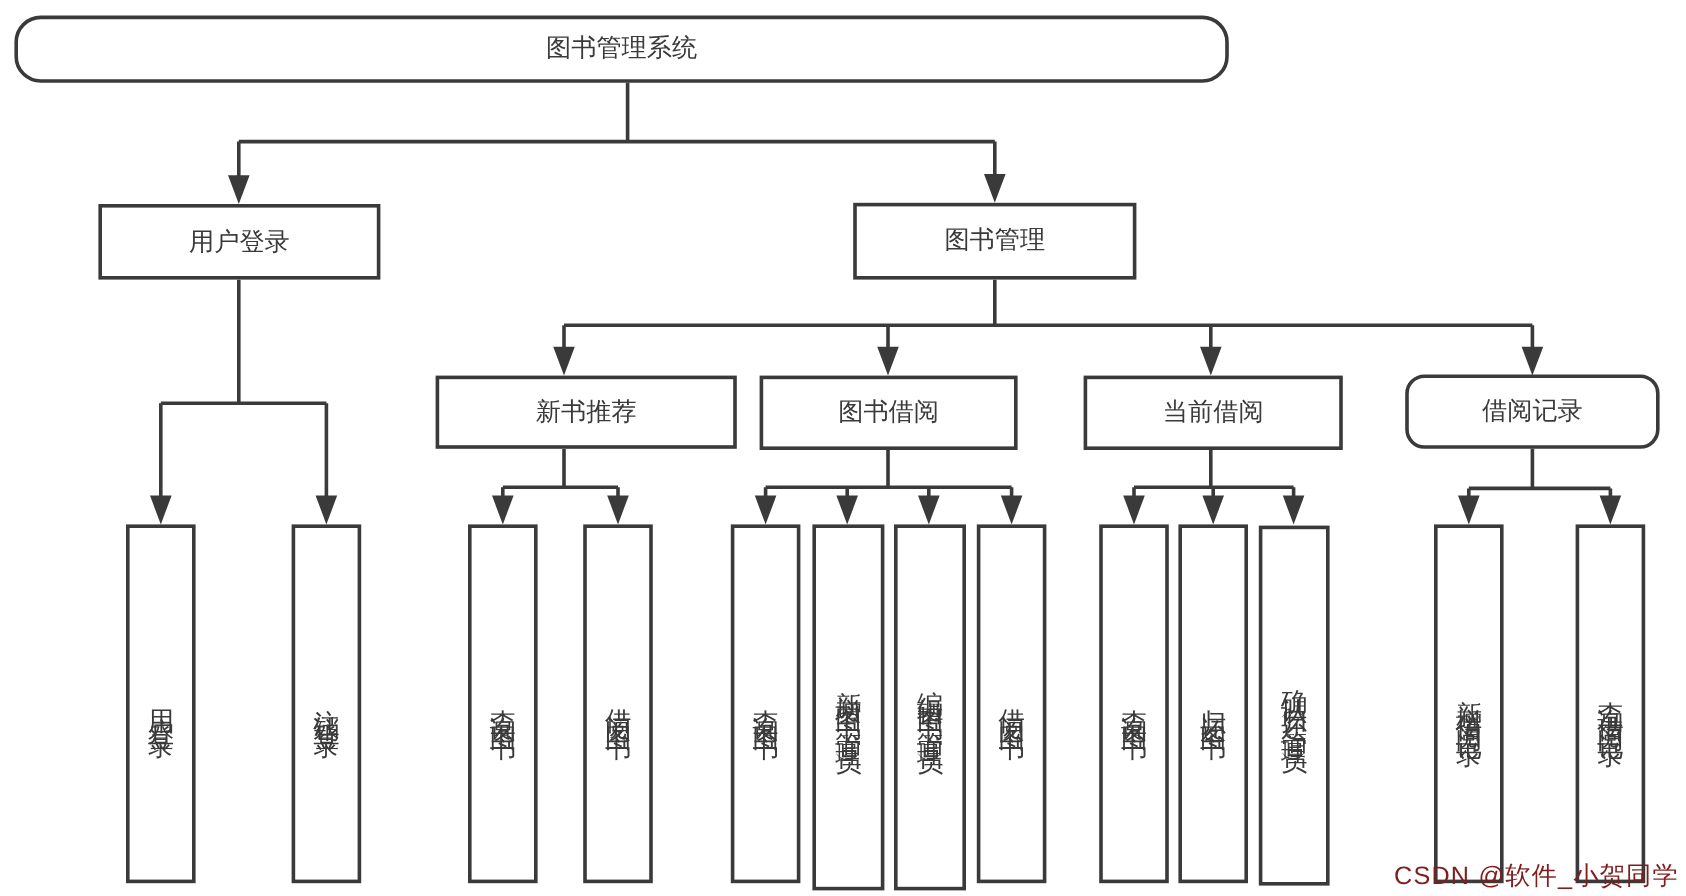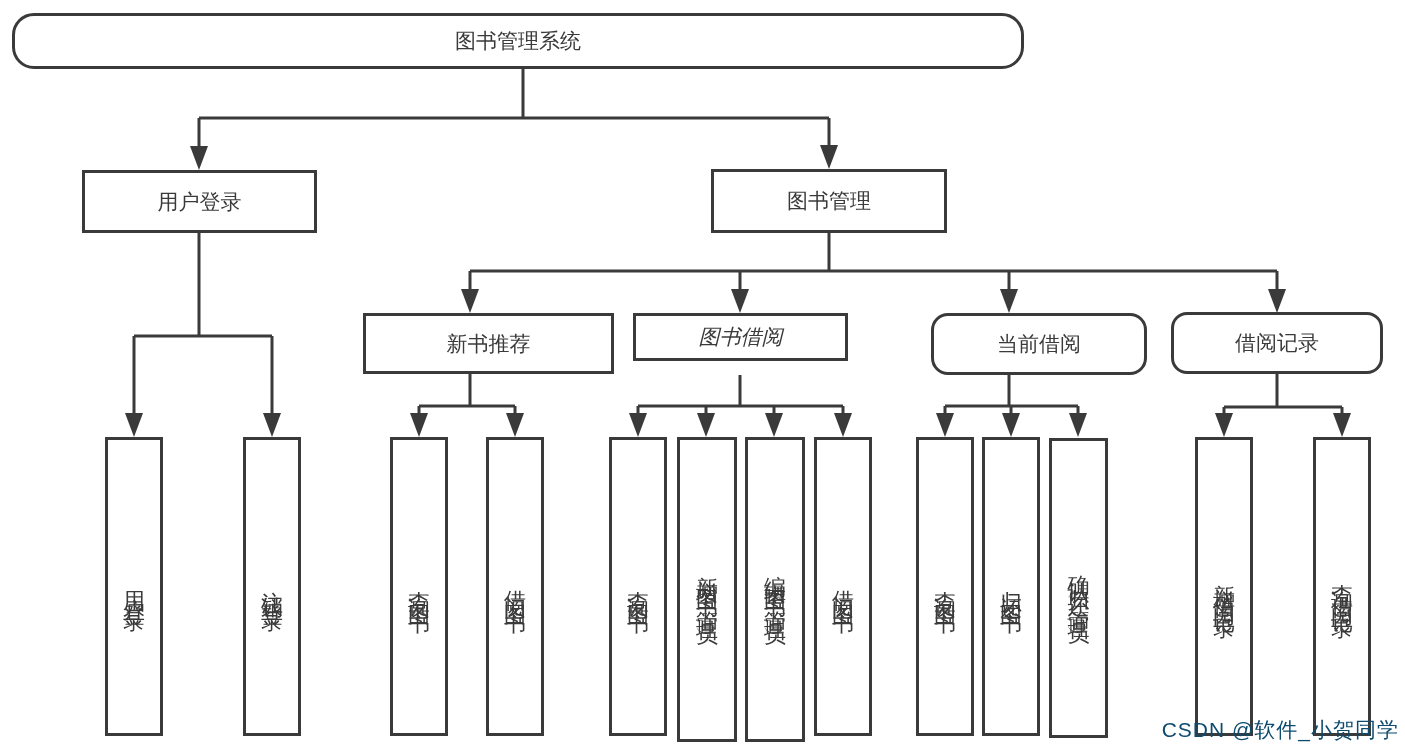--- a/index.html
+++ b/index.html
@@ -17,38 +17,38 @@
   .root{font-size:21px;border-radius:22px;}
   .leaf{
     writing-mode:vertical-rl;text-orientation:mixed;
     font-size:22px;letter-spacing:7px;
   }
   
   .n-root      {left:12px;  top:13px;  width:1012px;height:56px;}
   .n-login     {left:82px;  top:170px; width:235px; height:63px;}
   .n-mgmt      {left:711px; top:169px; width:236px; height:64px;}
   .n-recommend {left:363px; top:313px; width:251px; height:61px;}
-  .n-borrow    {left:633px; top:313px; width:215px; height:48px;font-style:italic;}
-  .n-current   {left:931px; top:313px; width:216px; height:62px;border-radius:17px;}
+  .n-borrow    {left:633px; top:313px; width:215px; height:62px;}
+  .n-current   {left:903px; top:313px; width:216px; height:62px;}
   .n-records   {left:1171px;top:312px; width:212px; height:62px;border-radius:16px;}
   .l1 {left:105px; top:437px;width:58px;height:299px;}
   .l2 {left:243px; top:437px;width:58px;height:299px;}
   .l3 {left:390px; top:437px;width:58px;height:299px;}
   .l4 {left:486px; top:437px;width:58px;height:299px;}
   .l5 {left:609px; top:437px;width:58px;height:299px;}
   .l6 {left:677px; top:437px;width:60px;height:305px;}
   .l7 {left:745px; top:437px;width:60px;height:305px;}
   .l8 {left:814px; top:437px;width:58px;height:299px;}
   .l9 {left:916px; top:437px;width:58px;height:299px;}
   .l10{left:982px; top:437px;width:58px;height:299px;}
   .l11{left:1049px;top:438px;width:59px;height:300px;}
   .l12{left:1195px;top:437px;width:58px;height:299px;}
   .l13{left:1313px;top:437px;width:58px;height:299px;}
   .watermark{
-    position:absolute;right:6px;bottom:3px;font-size:21px;color:#0c4a6e;
+    position:absolute;right:6px;bottom:3px;font-size:21px;color:#7f1d1d;
     letter-spacing:1px;white-space:nowrap;
   }
 </style>
 </head>
 <body>
 
 <div class="stage">
 
   <svg class="connectors" viewBox="0 0 1405 747" xmlns="http://www.w3.org/2000/svg">
     <g stroke="#3a3a3a" stroke-width="3" fill="none">

